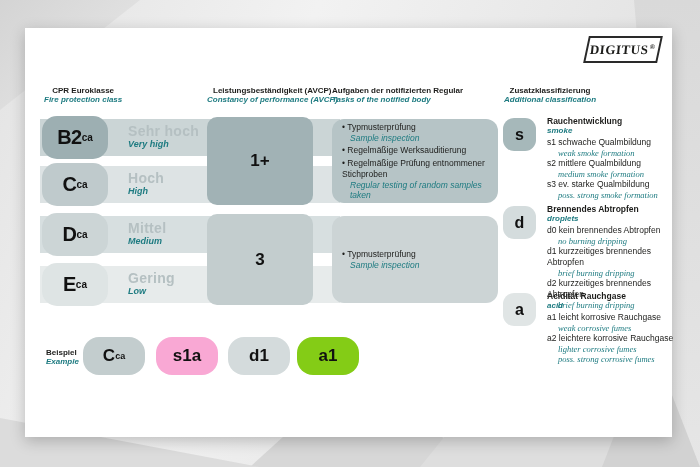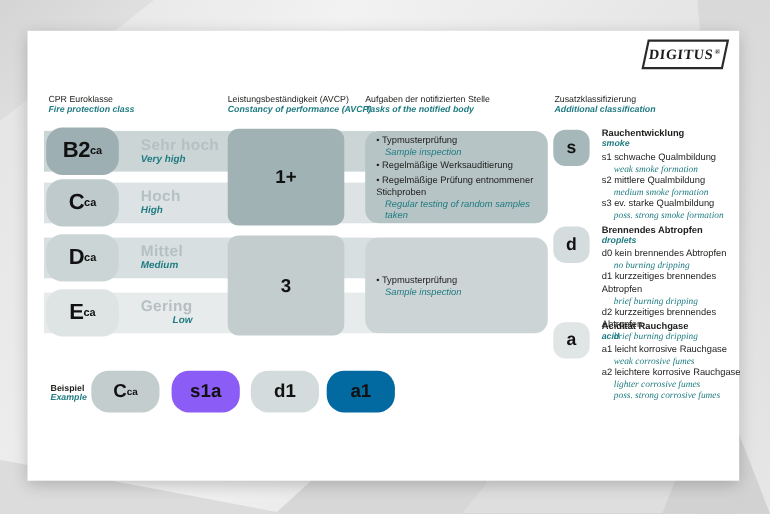--- a/index.html
+++ b/index.html
@@ -23,21 +23,21 @@
 
   
   .logo{position:absolute;left:561px;top:8px;width:70px;height:23px;border:2px solid #2a2a2a;
         transform:skewX(-12deg);display:flex;align-items:center;justify-content:center;background:#fff;}
   .logo-inner{transform:skewX(6deg);font-family:"Liberation Serif",serif;font-weight:bold;
         font-size:13px;color:#1d1d1b;letter-spacing:.5px;white-space:nowrap;}
   .logo-reg{font-size:7px;vertical-align:super;margin-left:1px;}
 
   
   .colhead{position:absolute;top:58px;white-space:nowrap;}
-  .colhead .de{font-size:8px;font-weight:normal;color:#1d1d1b;line-height:9px;}
+  .colhead .de{font-size:8px;font-weight:bold;color:#1d1d1b;line-height:9px;text-align:center;}
   .colhead .en{font-size:8px;font-weight:bold;font-style:italic;color:#1e7b81;line-height:9px;}
   .h1{left:19px;} .h2{left:103px;} .h3{left:182px;} .h4{left:307px;} .h5{left:479px;}
 
   
   .band{position:absolute;left:15px;width:300px;height:37px;}
   .band.r1{top:91px;background:#cbd5d6;}
   .band.r2{top:138px;background:#dde3e4;}
   .band.r3{top:188px;background:#d7dfe0;}
   .band.r4{top:238px;background:#e7ebeb;}
 
@@ -48,21 +48,21 @@
   .cbadge sub{font-size:10px;font-weight:bold;}
   .cbadge.r1{top:88px;background:#9dafb2;}
   .cbadge.r2{top:135px;background:#bfcacc;}
   .cbadge.r3{top:185px;background:#ccd5d6;}
   .cbadge.r4{top:235px;background:#dee4e4;}
 
   
   .lvl{position:absolute;left:103px;}
   .lvl .de{font-size:14px;font-weight:bold;color:#b5c0c2;line-height:15px;letter-spacing:.3px;}
   .lvl .en{font-size:9px;font-weight:bold;font-style:italic;color:#1e7b81;line-height:10px;}
-  .lvl.r1{top:96px;} .lvl.r2{top:143px;} .lvl.r3{top:193px;} .lvl.r4{top:243px;text-align:right;}
+  .lvl.r1{top:96px;} .lvl.r2{top:143px;} .lvl.r3{top:193px;} .lvl.r4{top:243px;}
 
   
   .avcp{position:absolute;left:182px;width:106px;border-radius:10px;
         display:flex;align-items:center;justify-content:center;
         font-size:17px;font-weight:bold;color:#111;}
   .avcp.g1{top:89px;height:88px;background:#a1b2b5;}
   .avcp.g2{top:186px;height:91px;background:#c3cdce;}
 
   
   .tasks{position:absolute;left:307px;width:166px;border-radius:12px;
@@ -89,23 +89,23 @@
 
   
   .example-label{position:absolute;left:21px;top:320px;}
   .example-label .de{font-size:8px;font-weight:bold;color:#1d1d1b;line-height:9px;}
   .example-label .en{font-size:8px;font-weight:bold;font-style:italic;color:#1e7b81;line-height:9px;}
   .exbadge{position:absolute;top:309px;width:62px;height:38px;border-radius:16px;
            display:flex;align-items:center;justify-content:center;
            font-size:17px;font-weight:bold;color:#111;}
   .exbadge sub{font-size:9px;font-weight:bold;}
   .ex1{left:58px;background:#c3cdce;}
-  .ex2{left:131px;background:#8b5cf6;}
+  .ex2{left:131px;background:#f9a8d4;}
   .ex3{left:203px;background:#d4dbdc;}
-  .ex4{left:272px;background:#0369a1;}
+  .ex4{left:272px;background:#84cc16;}
 </style>
 </head>
 <body>
 
 <div class="stage">
   <div class="bgshape bg1"></div>
   <div class="bgshape bg2"></div>
   <div class="bgshape bg3">
     <div class="ray ray1"></div>
     <div class="ray ray2"></div>
@@ -121,21 +121,21 @@
 
     <div class="colhead h1">
       <div class="de">CPR Euroklasse</div>
       <div class="en">Fire protection class</div>
     </div>
     <div class="colhead h3">
       <div class="de">Leistungsbeständigkeit (AVCP)</div>
       <div class="en">Constancy of performance (AVCP)</div>
     </div>
     <div class="colhead h4">
-      <div class="de">Aufgaben der notifizierten Stelle</div>
+      <div class="de">Aufgaben der notifizierten Regular</div>
       <div class="en">Tasks of the notified body</div>
     </div>
     <div class="colhead h5">
       <div class="de">Zusatzklassifizierung</div>
       <div class="en">Additional classification</div>
     </div>
 
     <div class="band r1"></div>
     <div class="band r2"></div>
     <div class="band r3"></div>

